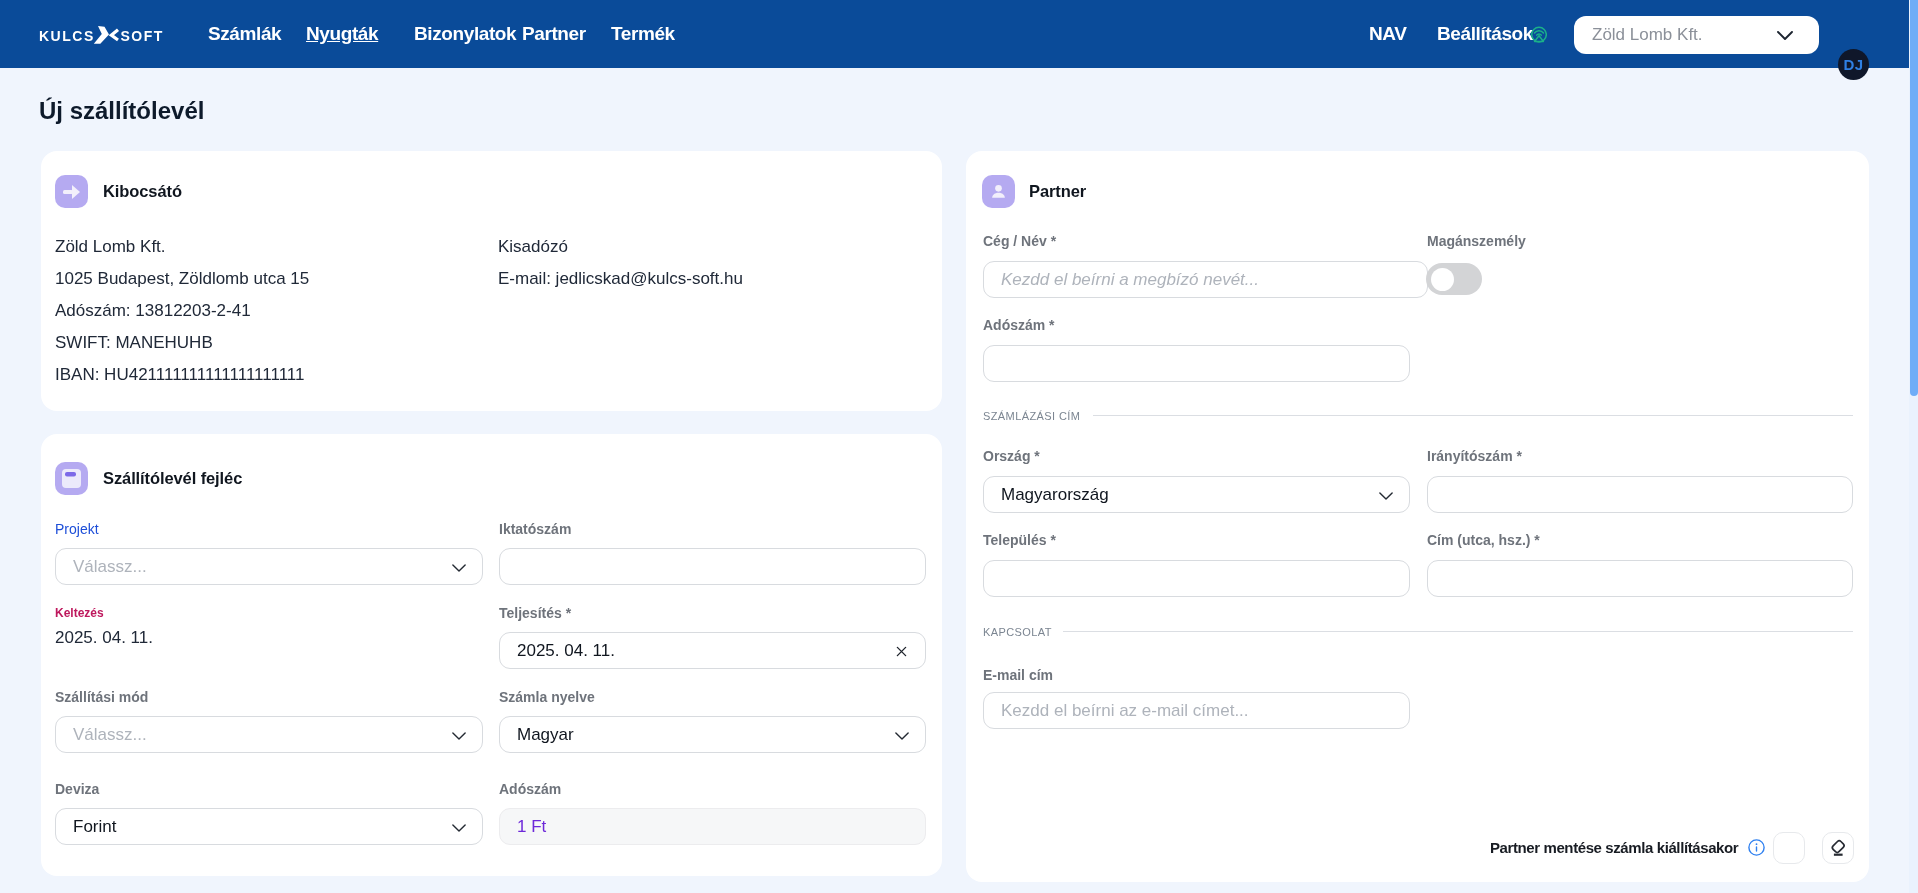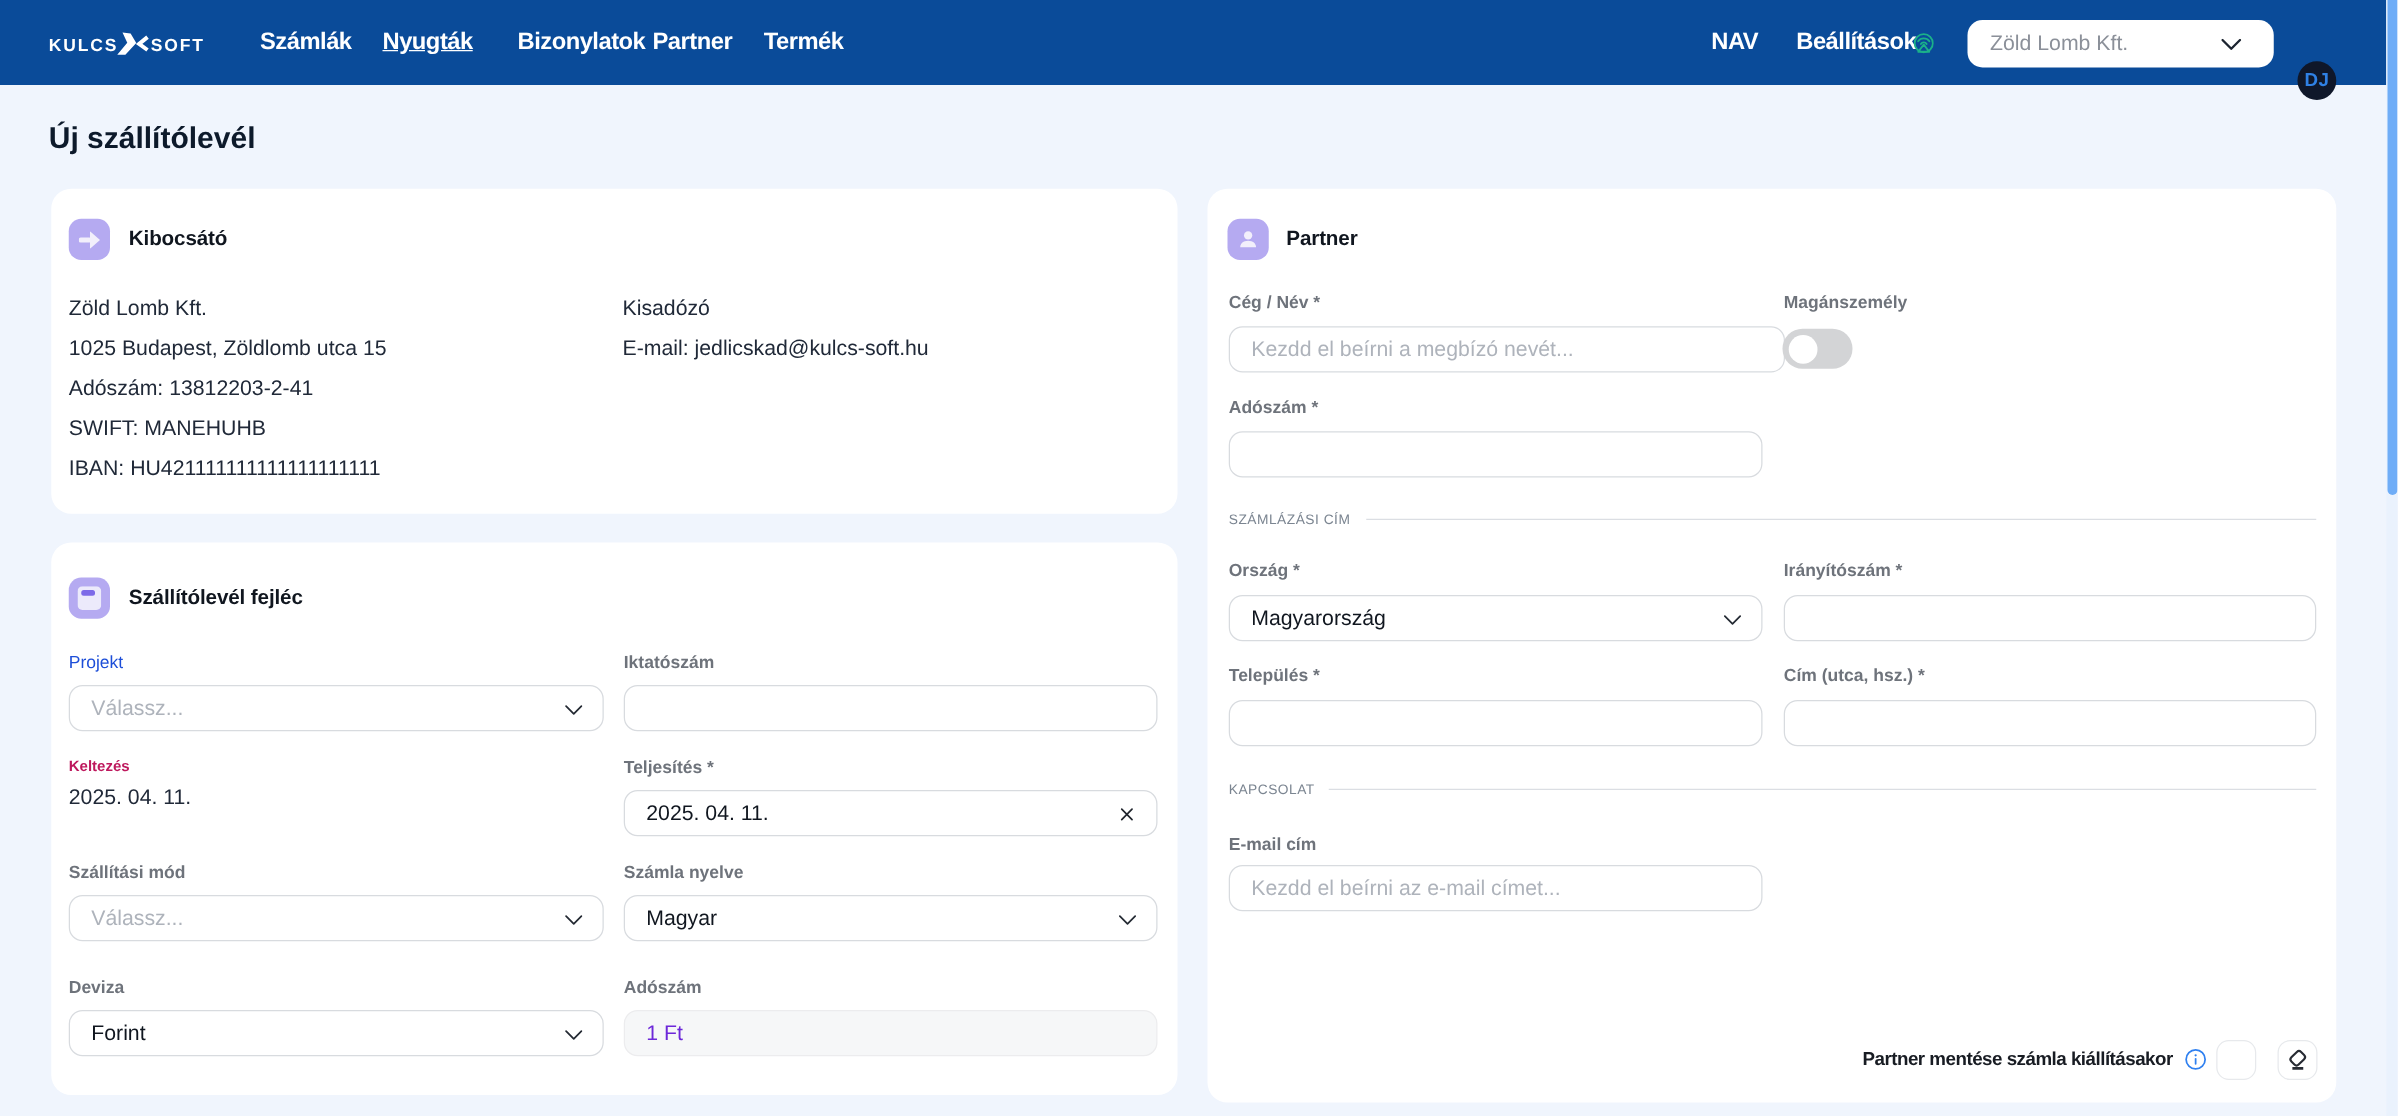--- a/index.html
+++ b/index.html
@@ -156,21 +156,21 @@
   <div class="card" id="card3">
     <div class="cicon" style="left:16px;top:24px;">
       <svg width="19" height="19" viewBox="0 0 24 24" style="position:absolute;left:7px;top:7px;" fill="#f2effb">
         <circle cx="12" cy="8" r="4.2"></circle>
         <path d="M12 13.5 c-4.8 0 -8 2.8 -8 6.5 l16 0 c0 -3.7 -3.2 -6.5 -8 -6.5 z"></path>
       </svg>
     </div>
     <div class="ctitle" style="left:63px;top:32px;">Partner</div>
 
     <div class="lbl" style="left:17px;top:82px;">Cég / Név *</div>
-    <div class="field" style="left:17px;top:110px;width:445px;"><span class="ph">Kezdd el beírni a megbízó nevét...</span></div>
+    <div class="field" style="left:17px;top:110px;width:445px;font-style:italic;"><span class="ph">Kezdd el beírni a megbízó nevét...</span></div>
     <div class="lbl" style="left:461px;top:82px;">Magánszemély</div>
     <div id="toggle">
       <div class="knob"></div>
     </div>
 
     <div class="lbl" style="left:17px;top:166px;">Adószám *</div>
     <div class="field" style="left:17px;top:194px;width:427px;"></div>
 
     <div class="sect" style="left:17px;top:259px;">SZÁMLÁZÁSI CÍM</div>
     <div class="sline" style="left:127px;top:264px;width:760px;"></div>

